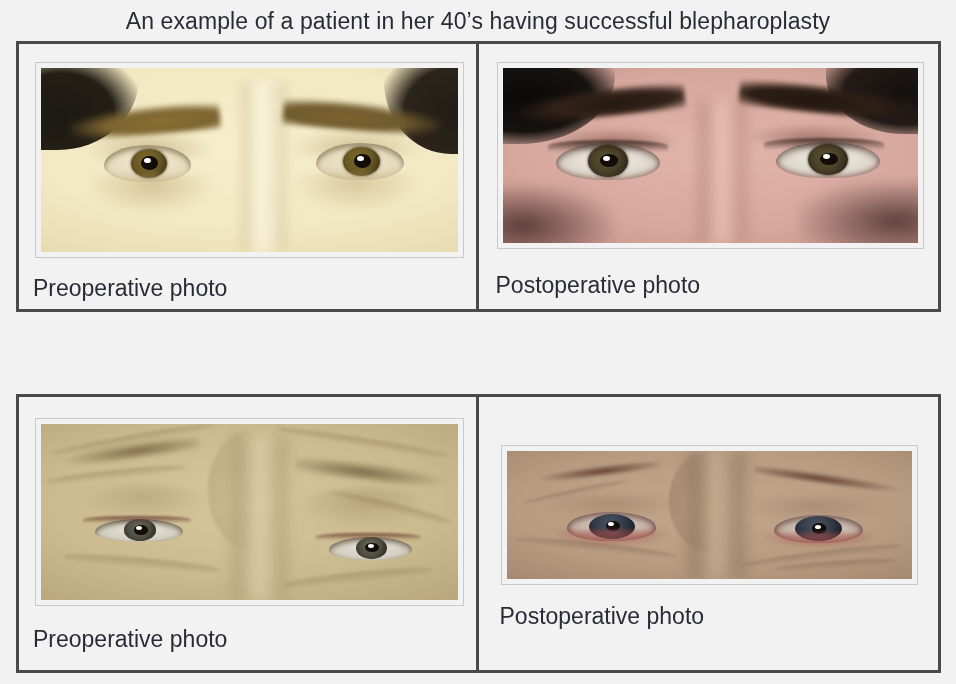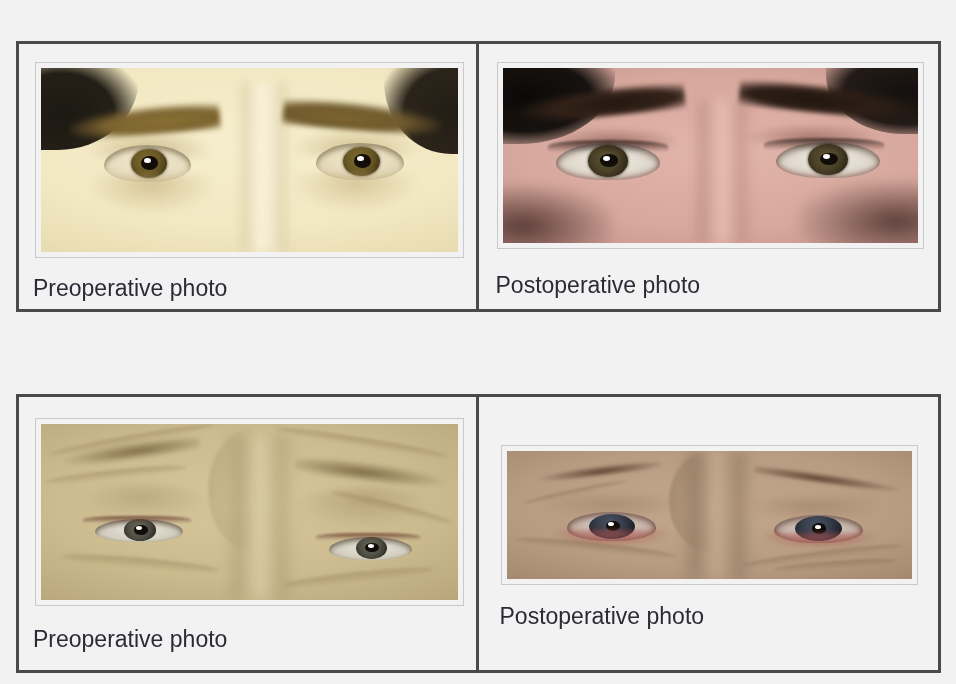--- a/index.html
+++ b/index.html
@@ -455,20 +455,21 @@
   #photo-postop-80s .wr2 { left: 2%;  top: 72%; width: 40%; height: 7%; transform: rotate(6deg); }
   #photo-postop-80s .wr3 { right: 2%; top: 78%; width: 40%; height: 7%; transform: rotate(-7deg); }
   #photo-postop-80s .wr4 { left: 4%;  top: 30%; width: 26%; height: 5%; transform: rotate(-12deg); }
   #photo-postop-80s .wr5 { right: 4%; top: 86%; width: 30%; height: 6%; transform: rotate(-4deg); }
 </style>
 </head>
 <body>
 
 <div class="page">
 
+  <div class="section-caption" id="caption-row-1">An example of a patient in her 40’s having successful blepharoplasty</div>
 
   <div class="comparison-frame" id="comparison-row-1">
 
     <div class="panel left" id="panel-1">
       <div class="photo-shell">
         <div class="photo" id="photo-preop-40s">
           <div class="layer hair-tl"></div>
           <div class="layer hair-tr"></div>
           <div class="layer nose-bridge"></div>
           <div class="layer brow-l"></div>

